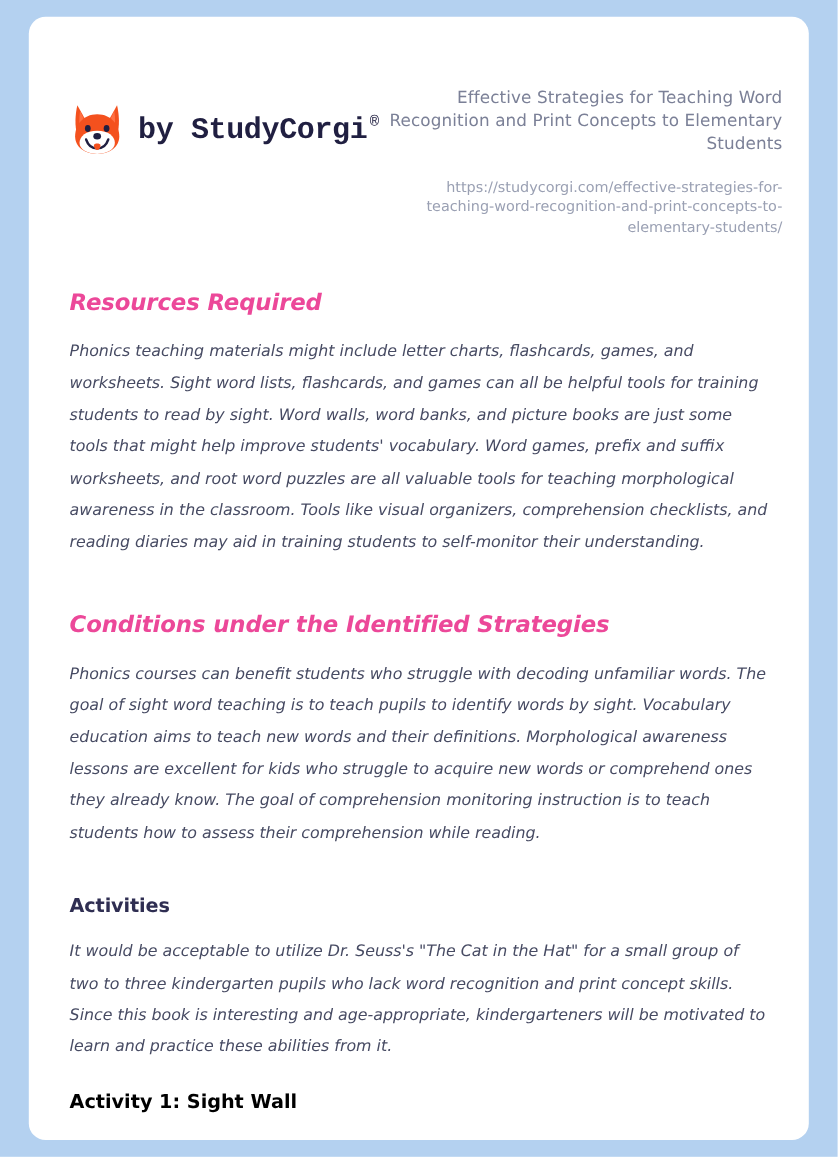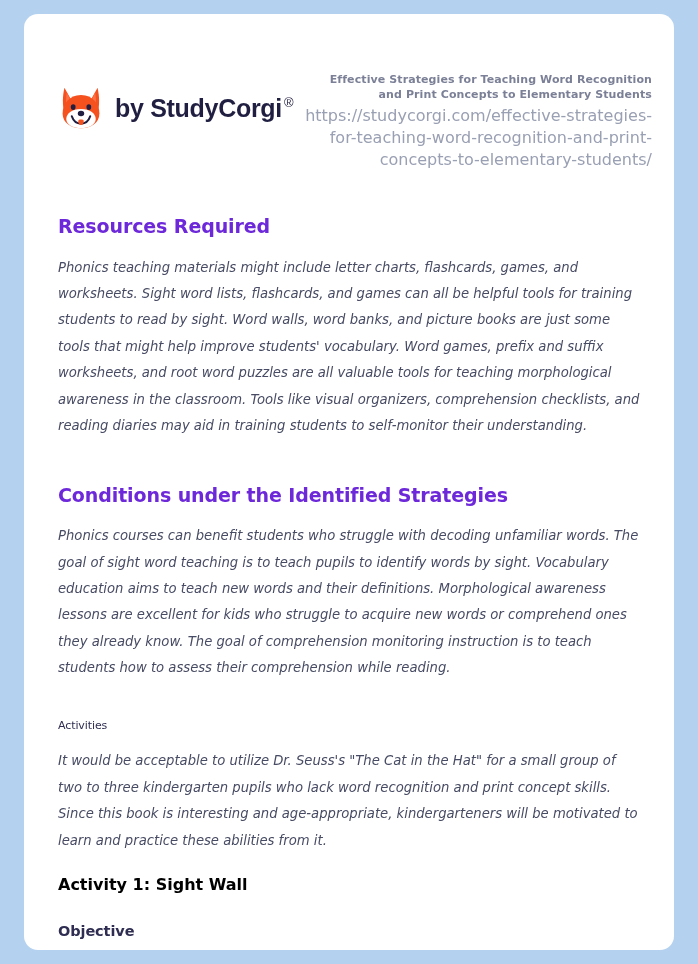--- a/index.html
+++ b/index.html
@@ -45,67 +45,68 @@
     flex: 0 0 auto;
     display: block;
   }
   .brand-wordmark {
     font-size: 25px;
     font-weight: bold;
     color: #201f41;
     letter-spacing: -0.3px;
     white-space: nowrap;
     position: relative;
-    font-family: Liberation Sans, sans-serif;
+    font-family: Liberation Mono, monospace;
   }
   .brand-reg {
     font-size: 13px;
     vertical-align: super;
     font-weight: normal;
     margin-left: 2px;
     color: #201f41;
   }
   .header-meta {
     text-align: right;
     flex: 0 1 auto;
     max-width: 348px;
     padding-top: 2px;
   }
   .header-title {
-    font-size: 11px;
-    font-weight: bold;
+    font-size: 14px;
+    font-weight: normal;
     color: #7b8097;
     line-height: 1.35;
     letter-spacing: 0.1px;
     margin: 0;
   }
   .header-url {
-    font-size: 16px;
+    font-size: 12px;
     color: #9aa0b3;
     line-height: 1.38;
-    margin: 2px 0 0 0;
+    margin: 18px 0 0 0;
     word-break: break-word;
   }
 
   
   .doc-body {
     padding: 0 34px 0 34px;
     box-sizing: border-box;
   }
   h2.section-title {
     font-size: 19px;
     font-weight: bold;
-    color: #6d28d9;
+    color: #ec4899;
     margin: 44px 0 0 0;
     letter-spacing: -0.1px;
     line-height: 1.25;
+    font-style: italic;
   }
   h3.sub-title {
-    font-size: 11px;
-    font-weight: normal;
+    font-size: 16px;
+    font-weight: bold;
     color: #2f2e52;
     margin: 37px 0 0 0;
     letter-spacing: -0.1px;
     line-height: 1.25;
   }
   h4.sub-title-sm {
     font-size: 14.5px;
     font-weight: bold;
     color: #2f2e52;
     margin: 28px 0 0 0;

